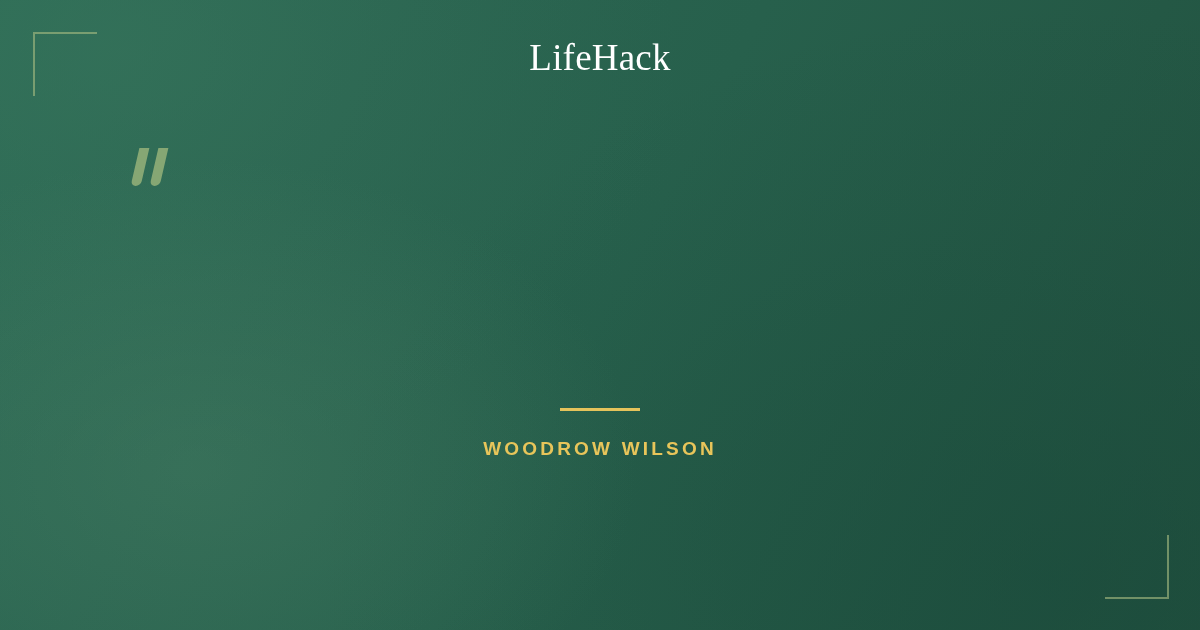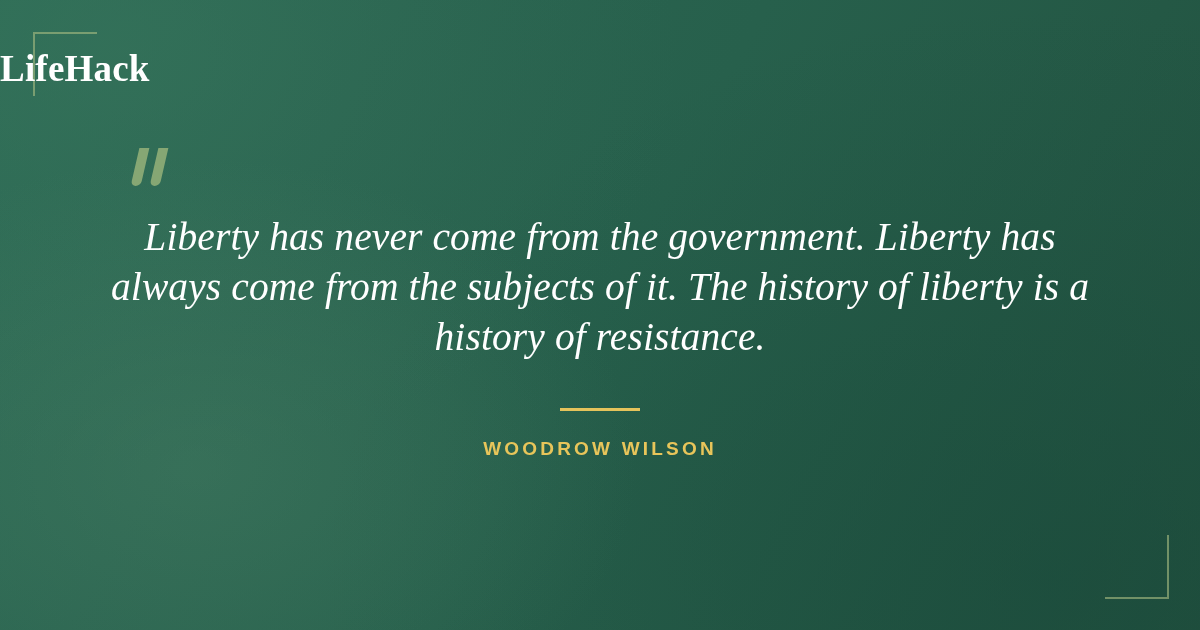--- a/index.html
+++ b/index.html
@@ -42,28 +42,27 @@
     border-bottom: 2px solid rgba(166,188,129,0.62);
     border-right: 2px solid rgba(166,188,129,0.62);
   }
 
   
   #brand {
     position: absolute;
     top: 39px;
     left: 0;
     right: 0;
-    text-align: left;
+    text-align: center;
     color: #ffffff;
     font-family: "Liberation Serif", "DejaVu Serif", serif;
     font-size: 37px;
     line-height: 1;
     letter-spacing: 0.2px;
-    font-weight: 700;
-    margin-top: 11px;
+    font-weight: 400;
   }
 
   
   #quote-glyph {
     position: absolute;
     left: 128px;
     top: 126px;
     width: 70px;
     height: 70px;
   }
@@ -128,19 +127,18 @@
   <div class="corner corner-tl"></div>
   <div class="corner corner-br"></div>
 
   <div id="brand">LifeHack</div>
 
   <div id="quote-glyph">
     <span class="mark m1"></span>
     <span class="mark m2"></span>
   </div>
 
-  <div id="quote-text">Liberty has never come from the government. Liberty has always come from the subjects of it. The history of liberty is a history of resistance.</div>
 
   <div id="divider"></div>
 
   <div id="author">WOODROW WILSON</div>
 
 </div>
 
 </body></html>

